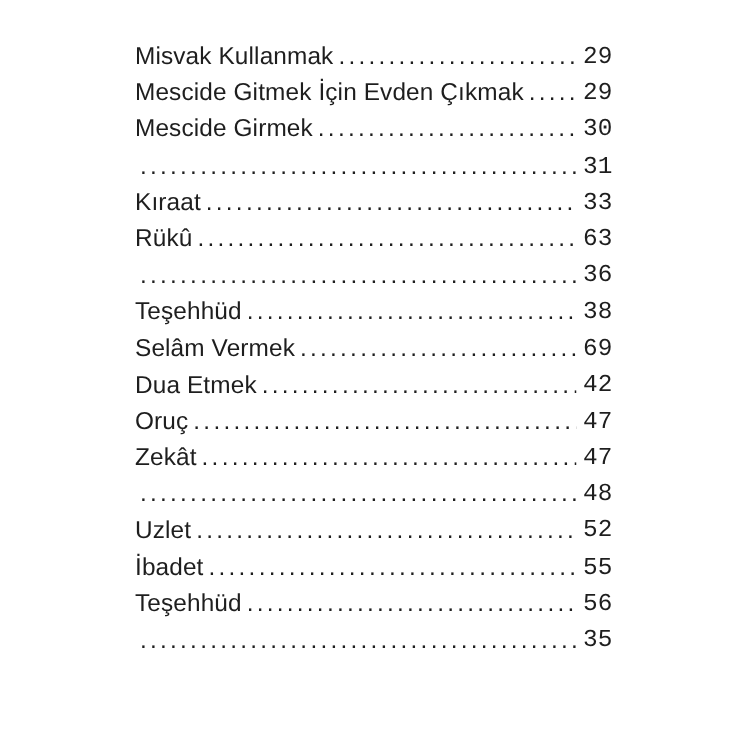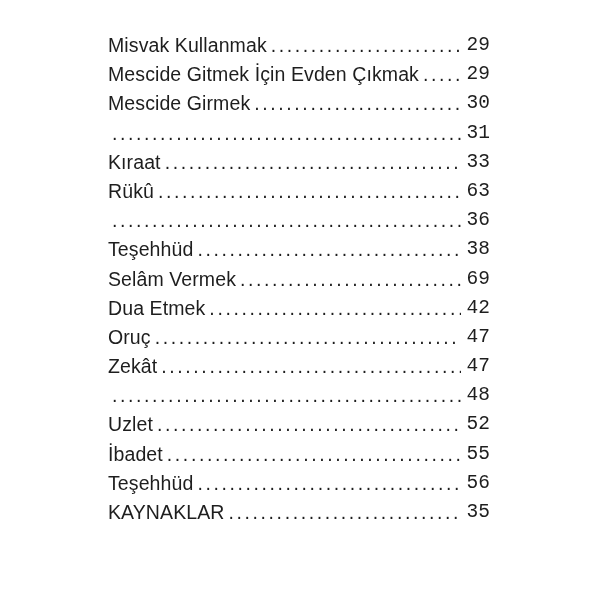--- a/index.html
+++ b/index.html
@@ -133,18 +133,17 @@
     <span class="toc-title">İbadet</span>
     <span class="toc-leader"></span>
     <span class="toc-page">55</span>
   </div>
       <div class="toc-row">
     <span class="toc-title">Teşehhüd</span>
     <span class="toc-leader"></span>
     <span class="toc-page">56</span>
   </div>
       <div class="toc-row">
-    <span class="toc-title">KAYNAKLAR</span>
     <span class="toc-leader"></span>
     <span class="toc-page">35</span>
   </div>
     </div>
 </div>
 
 </body></html>

